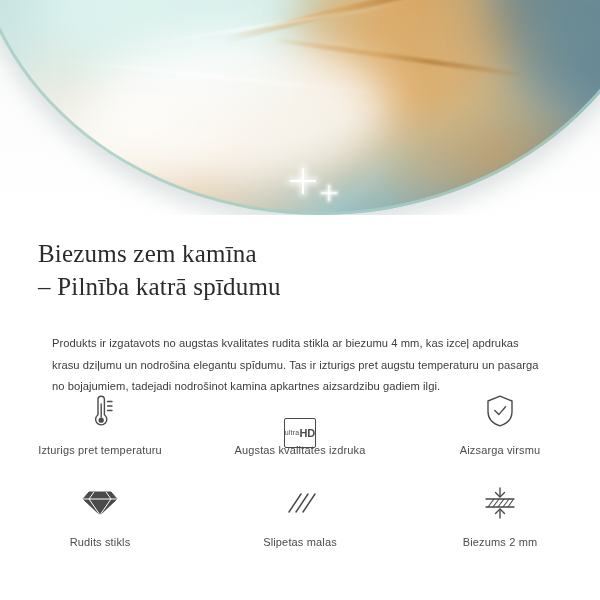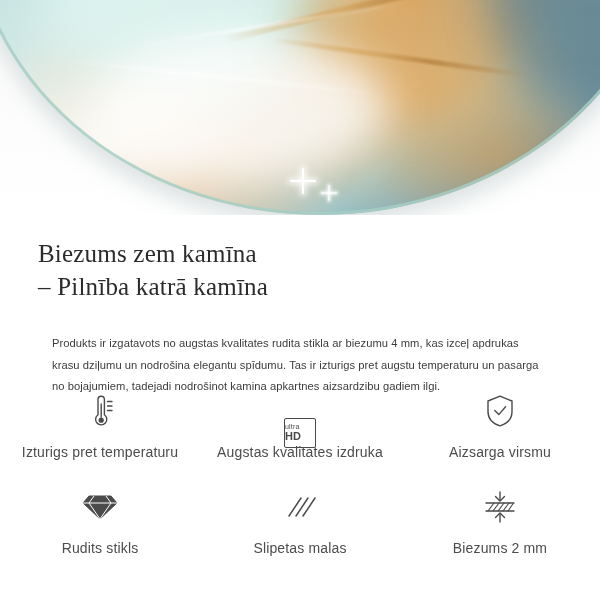--- a/index.html
+++ b/index.html
@@ -149,32 +149,33 @@
   .feature-icon {
     height: 42px;
     width: 54px;
     display: flex;
     align-items: center;
     justify-content: center;
     color: #4a4a4a;
   }
   .feature-label {
     margin-top: 12px;
-    font-size: 14px;
+    font-size: 11px;
     color: #4c4c4c;
     letter-spacing: 0.15px;
     text-align: center;
   }
   .hd-box {
     width: 30px;
     height: 28px;
     border: 1.6px solid #4a4a4a;
     border-radius: 2px;
     display: flex;
-    flex-direction: column;
+    flex-direction: row;
+    align-items: center;
     justify-content: center;
     line-height: 1;
     margin-top: 43px;
   }
   .hd-box .u { font-size: 7px; letter-spacing: 0.2px; color: #4a4a4a; }
   .hd-box .hd { font-size: 11px; font-weight: bold; color: #4a4a4a; margin-top: 1px; }
 </style>
 </head>
 <body>
 
@@ -197,21 +198,21 @@
     </div>
     <div class="disc-edge"></div>
 
     <div class="sparkle" style="left:290px; top:168px;"></div>
     <div class="sparkle" style="left:316px; top:180px; transform:scale(0.6);"></div>
   </div>
 
   <div class="content">
     <h1 class="headline">
       <span>Biezums zem kamīna</span>
-      <span class="line2">– Pilnība katrā kamīna</span>
+      <span class="line2">– Pilnība katrā spīdumu</span>
     </h1>
     <p class="body-copy">Produkts ir izgatavots no augstas kvalitates rudita stikla ar biezumu 4 mm, kas izceļ apdrukas krasu dziļumu un nodrošina elegantu spīdumu. Tas ir izturigs pret augstu temperaturu un pasarga no bojajumiem, tadejadi nodrošinot kamina apkartnes aizsardzibu gadiem ilgi.</p>
   </div>
 
   <div class="features">
 
     <div class="feature">
       <div class="feature-icon">
         <svg width="34" height="36" viewBox="0 0 34 36" fill="none" stroke="#4a4a4a" stroke-width="1.4" stroke-linecap="round">
           <path d="M15 6.5a3.2 3.2 0 0 1 6.4 0v15.2a5.6 5.6 0 1 1-6.4 0z"></path>

